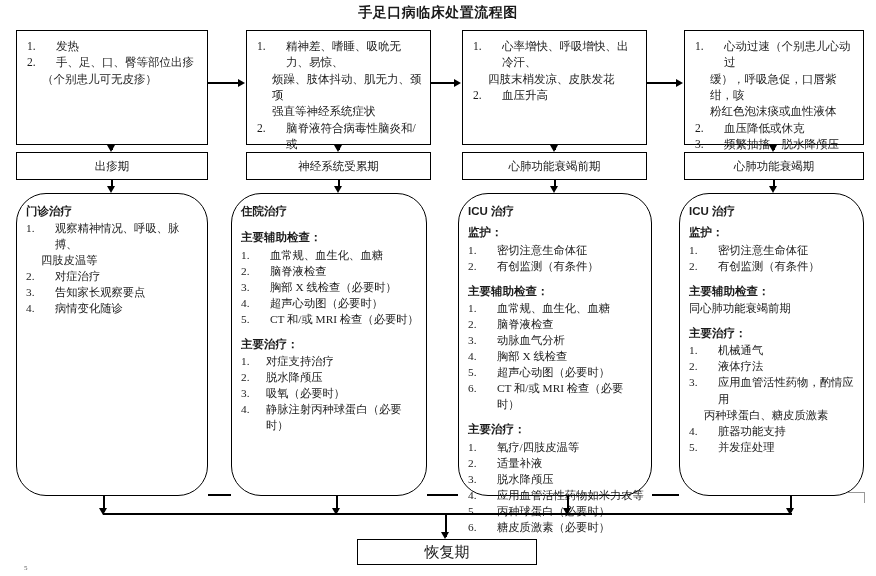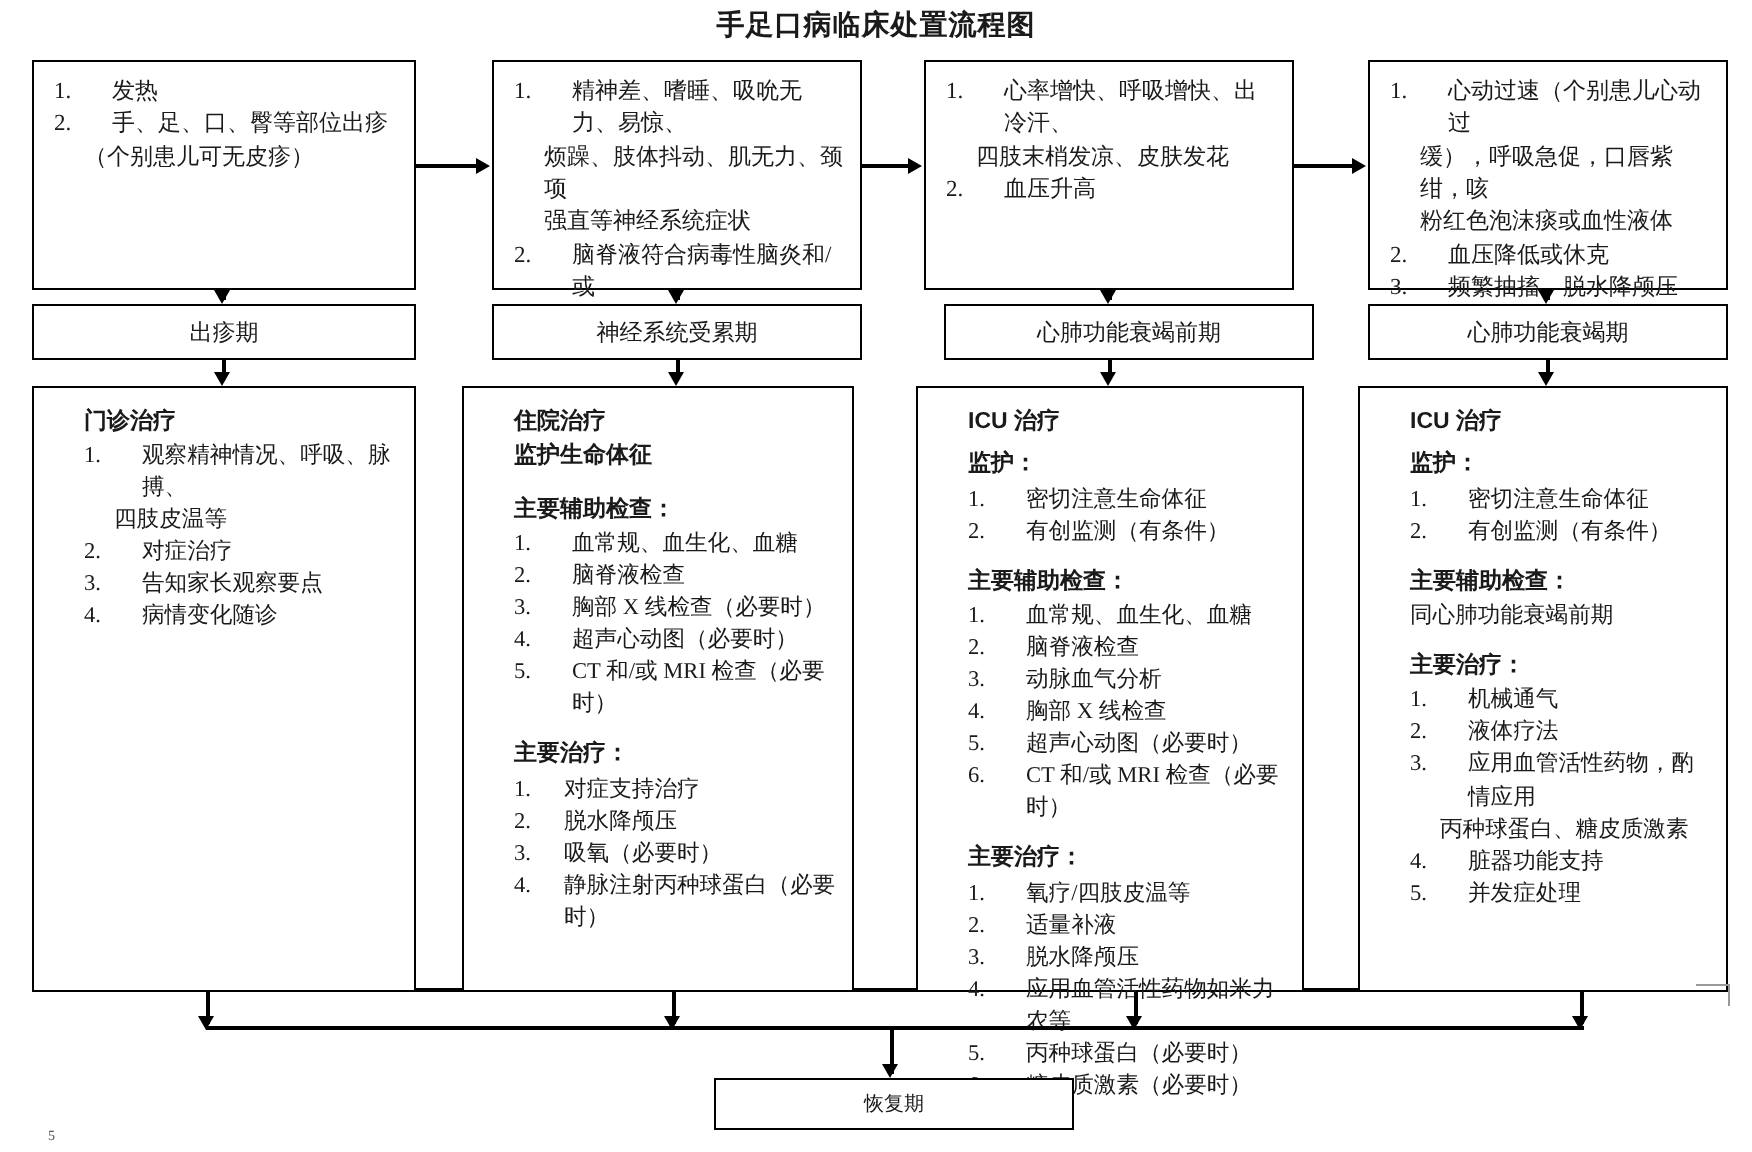--- a/index.html
+++ b/index.html
@@ -28,27 +28,28 @@
   .stage{
     display:flex;align-items:center;justify-content:center;
     font-size:11.5px;
   }
   .sym{
     padding:7px 8px 6px 10px;
     font-size:11.5px;
     line-height:1.42;
   }
   .trt{
-    padding:9px 7px 6px 25px;
+    padding:9px 7px 6px 9px;
     font-size:11.3px;
     line-height:1.42;
+    border-radius:30px;
   }
   .recover{
     display:flex;align-items:center;justify-content:center;
-    font-size:10px;
+    font-size:15px;
   }
 
   
   .ln{display:flex;align-items:flex-start;}
   .num{flex:0 0 auto;width:15px;text-align:left;}
   .num.tight{width:11px;}
   .txt{flex:1 1 auto;margin-left:14px;}
   .indent{padding-left:15px;}
   .hd{
     font-family:"Liberation Sans","DejaVu Sans",sans-serif;
@@ -159,21 +160,21 @@
   <div class="arrow-right" style="left:454px;top:78.5px;"></div>
   <div class="hline" style="left:647px;top:82px;width:29px;"></div>
   <div class="arrow-right" style="left:676px;top:78.5px;"></div>
 
   <div class="box stage" style="left:16px;top:152px;width:192px;height:28px;">
     <span>出疹期</span>
   </div>
   <div class="box stage" style="left:246px;top:152px;width:185px;height:28px;">
     <span>神经系统受累期</span>
   </div>
-  <div class="box stage" style="left:472px;top:152px;width:185px;height:28px;">
+  <div class="box stage" style="left:462px;top:152px;width:185px;height:28px;">
     <span>心肺功能衰竭前期</span>
   </div>
   <div class="box stage" style="left:684px;top:152px;width:180px;height:28px;">
     <span>心肺功能衰竭期</span>
   </div>
 
   <div class="vline" style="left:111px;top:145px;width:1.6px;height:5px;"></div>
   <div class="arrow-down" style="left:107px;top:145px;"></div>
   <div class="vline" style="left:338px;top:145px;width:1.6px;height:5px;"></div>
   <div class="arrow-down" style="left:334px;top:145px;"></div>
@@ -214,21 +215,20 @@
       </div>
       <div>
         <div class="ln">
           <span class="num">4.</span>
           <span class="txt">病情变化随诊</span>
         </div>
       </div>
     </div>
   <div class="box trt" style="left:231px;top:193px;width:196px;height:303px;">
       <div class="hd">住院治疗</div>
-      <div class="hd">监护生命体征</div>
       <div class="gap"></div>
       <div class="hd">主要辅助检查：</div>
       <div>
         <div class="ln">
           <span class="num">1.</span>
           <span class="txt">血常规、血生化、血糖</span>
         </div>
       </div>
       <div>
         <div class="ln">

